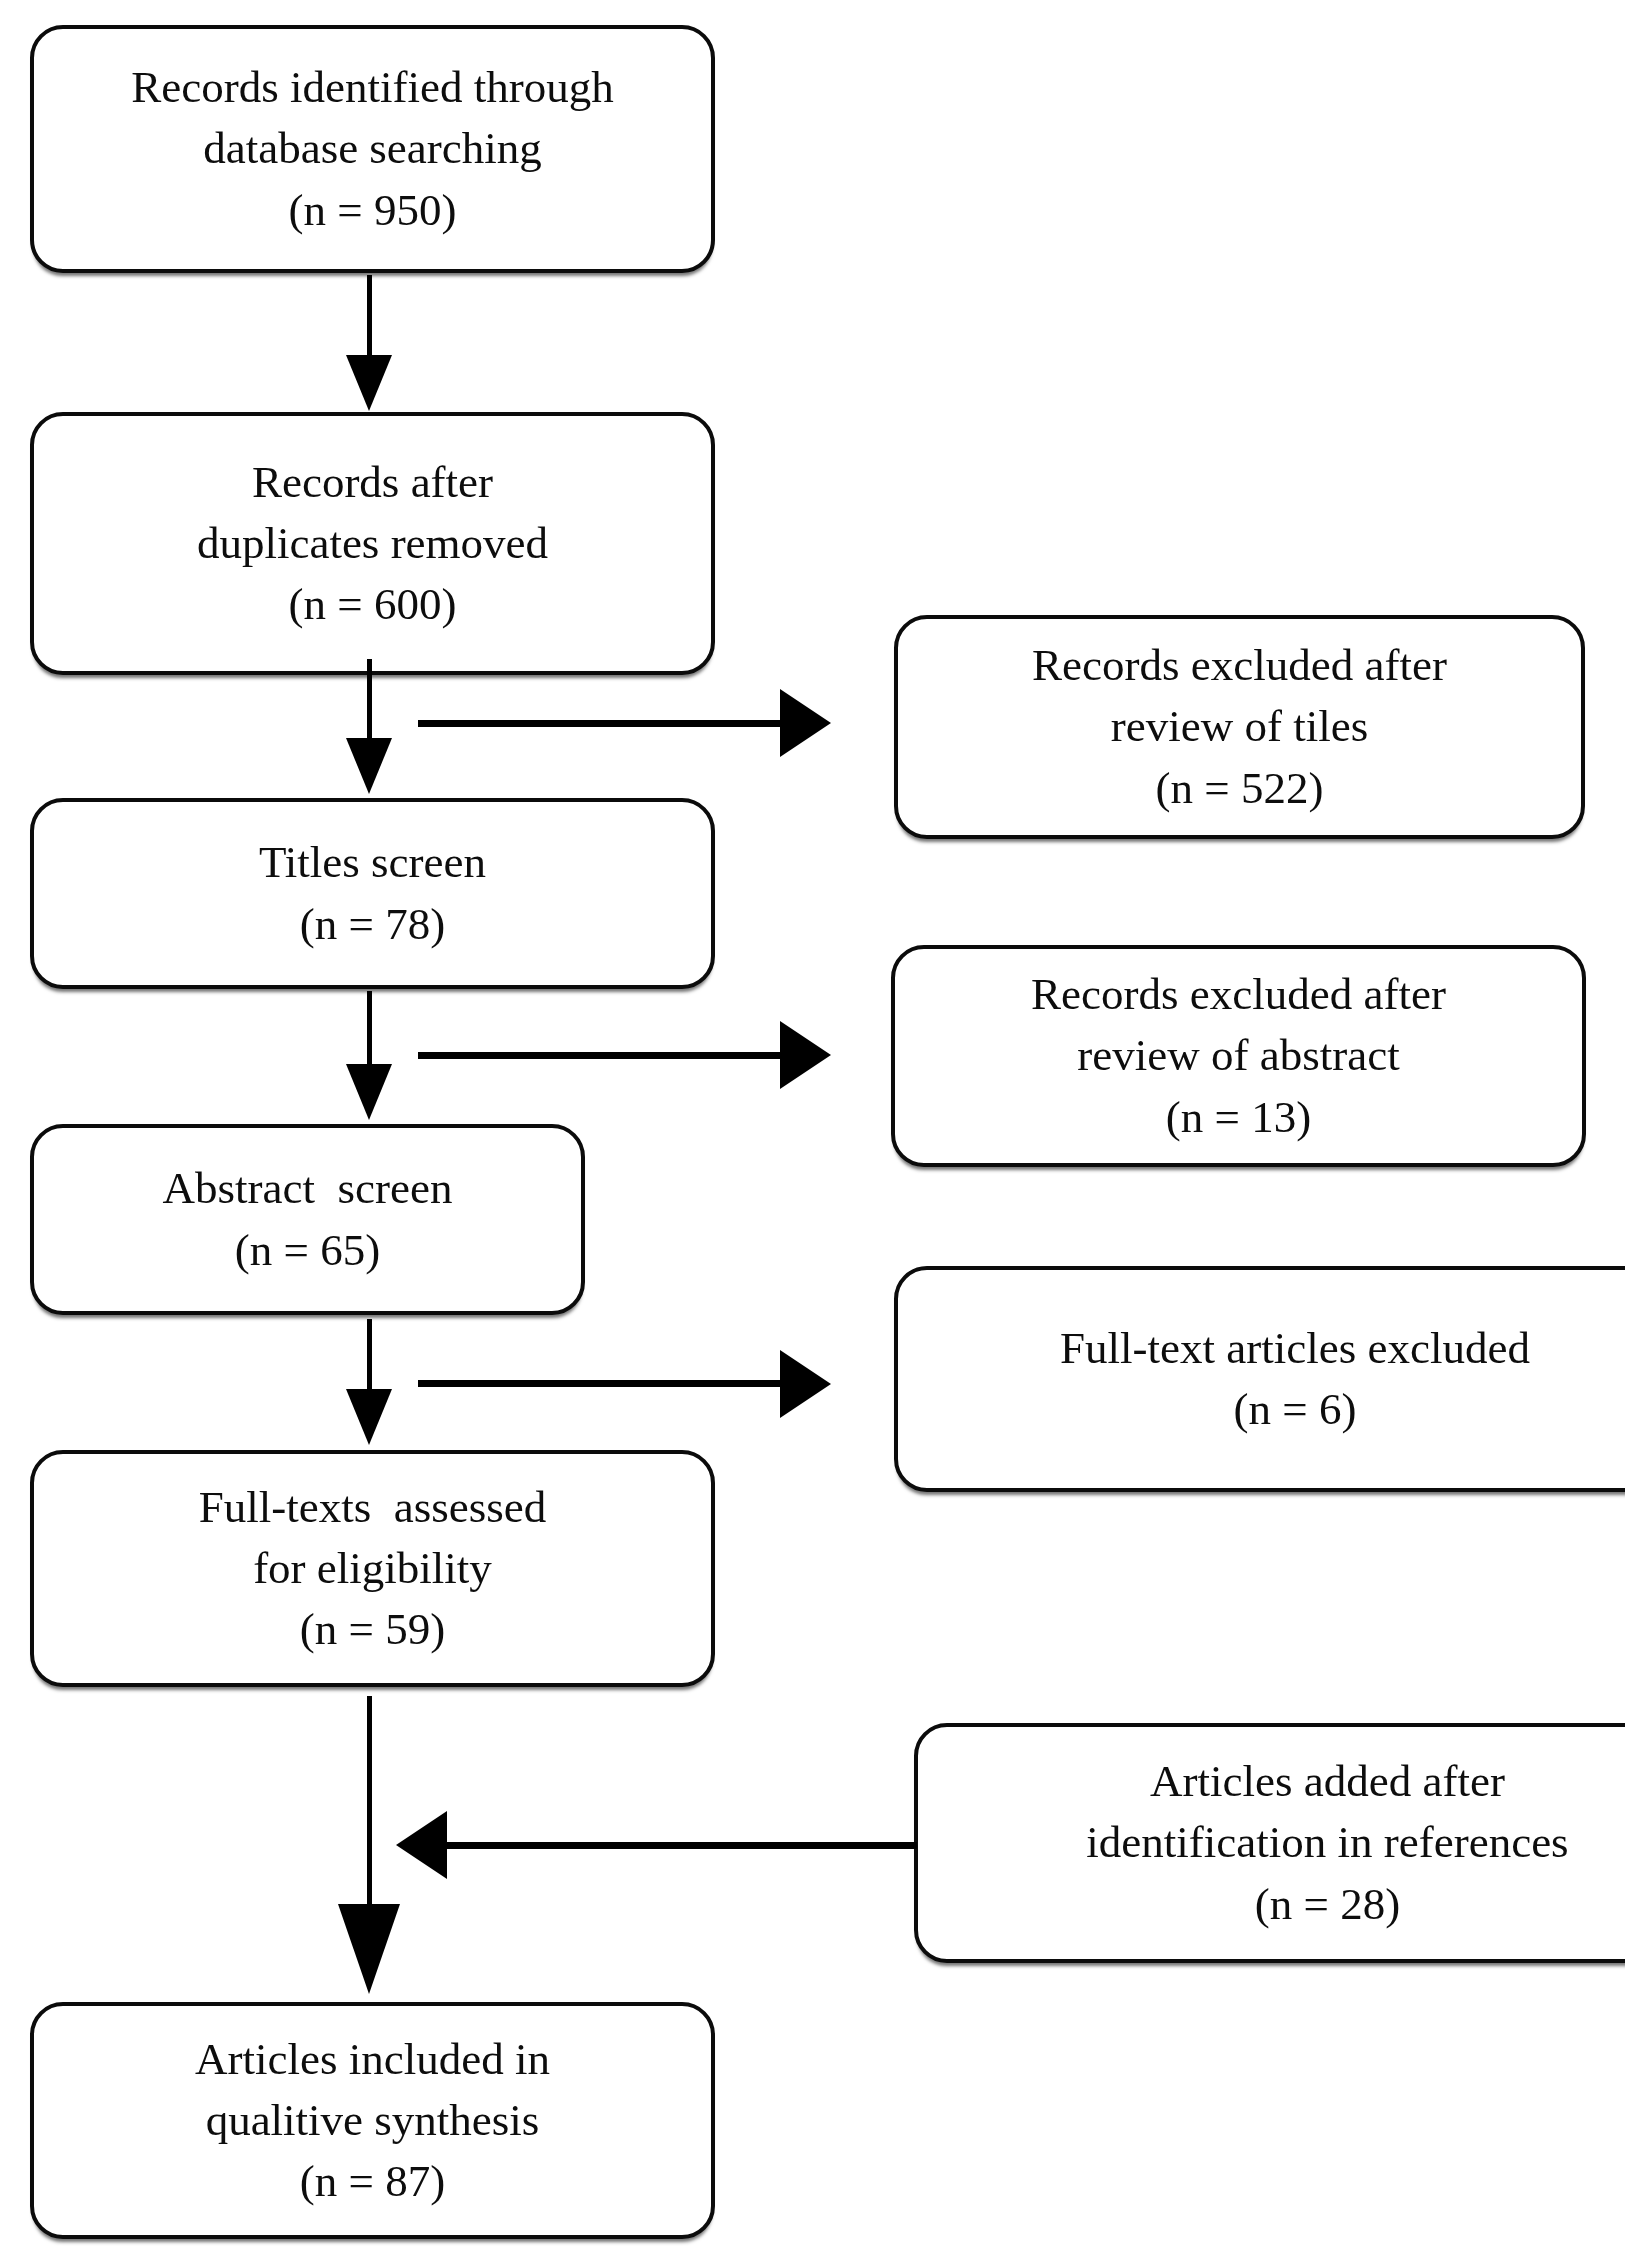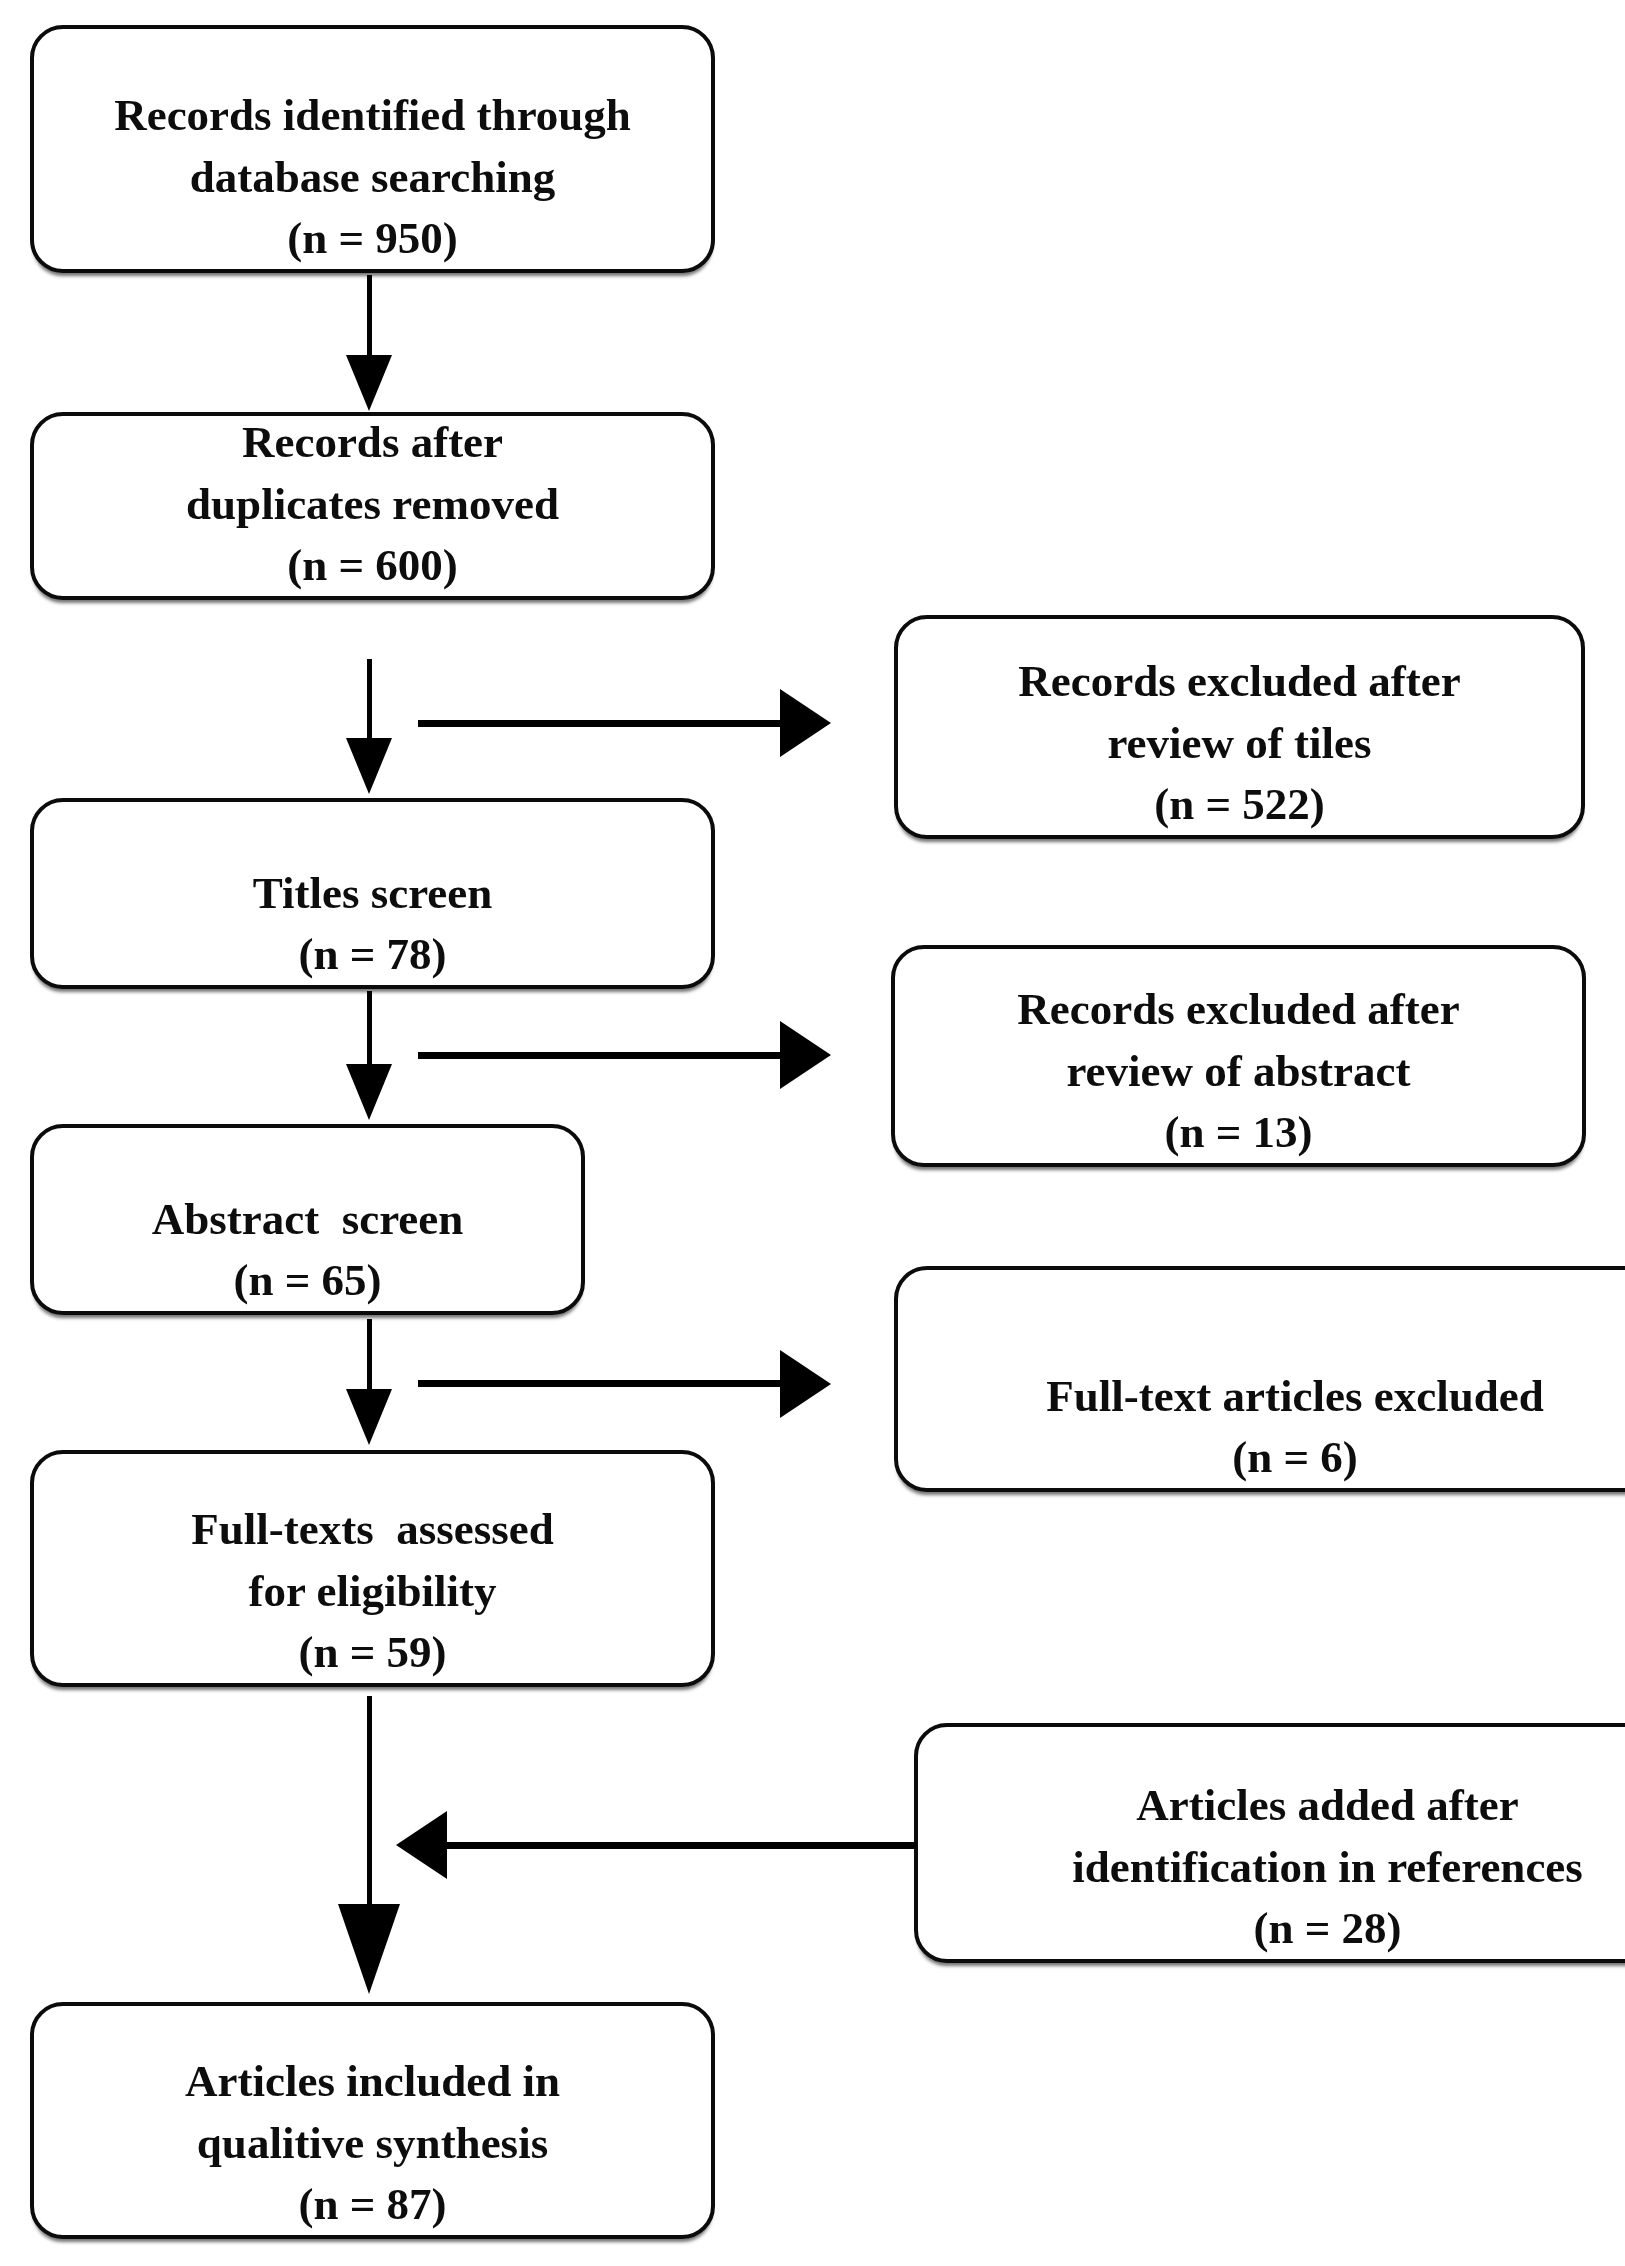--- a/index.html
+++ b/index.html
@@ -11,34 +11,33 @@
     overflow: hidden;
     font-family: "Liberation Serif", "DejaVu Serif", serif;
   }
   .box {
     position: absolute;
     box-sizing: border-box;
     background: #ffffff;
     border: 4.5px solid #0b0b0b;
     border-radius: 33px;
     display: flex;
-    align-items: flex-end;
+    align-items: center;
     justify-content: center;
     text-align: center;
     color: #0d0d0d;
     font-size: 45px;
     line-height: 1.36;
     box-shadow: 0 6.3px 3.6px -3.6px rgba(0,0,0,0.55);
-    font-weight: bold;
   }
   .box-text { white-space: pre-line; }
 
   
   #b-identification { left: 30px;  top: 25px;   width: 685px; height: 248px; }
-  #b-duplicates     { left: 30px;  top: 412px;  width: 685px; height: 188px; }
+  #b-duplicates     { left: 30px;  top: 412px;  width: 685px; height: 263px; }
   #b-titles         { left: 30px;  top: 798px;  width: 685px; height: 191px; }
   #b-abstract       { left: 30px;  top: 1124px; width: 555px; height: 191px; }
   #b-fulltexts      { left: 30px;  top: 1450px; width: 685px; height: 237px; }
   #b-included       { left: 30px;  top: 2002px; width: 685px; height: 237px; }
 
   
   #b-excl-titles    { left: 894px;  top: 615px;  width: 691px; height: 224px; }
   #b-excl-abstract  { left: 891px;  top: 945px; width: 695px; height: 222px; }
   #b-excl-fulltext  { left: 894px;  top: 1266px; width: 802px; height: 226px; }
   #b-added-refs     { left: 914px; top: 1723px; width: 827px; height: 240px; }

